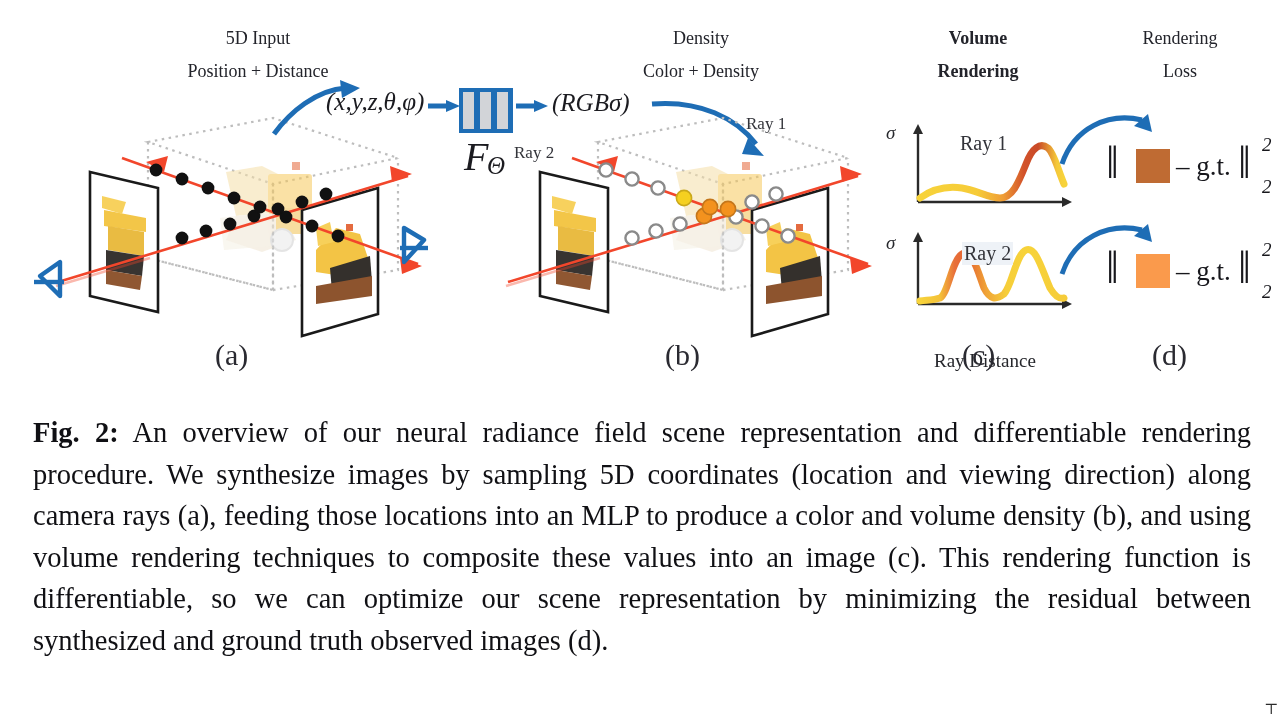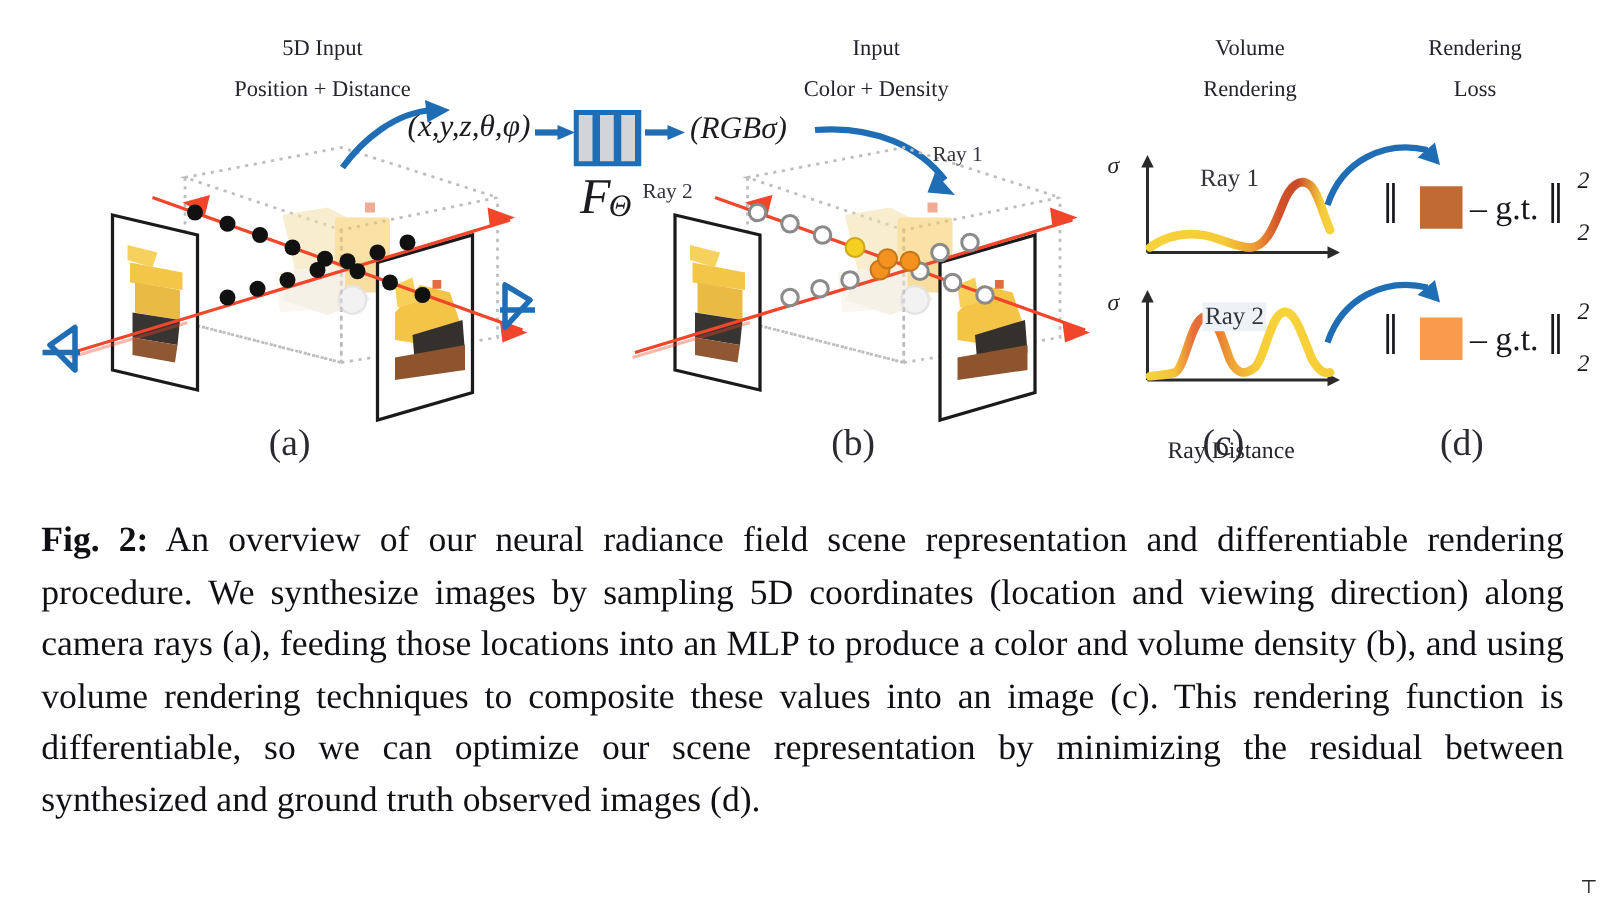--- a/index.html
+++ b/index.html
@@ -26,24 +26,24 @@
 </head>
 <body>
 
 <div class="fig">
 
   <div class="hdr" style="left:98px;top:22px;width:320px;">
     <span>5D Input</span>
     <span>Position + Distance</span>
   </div>
   <div class="hdr" style="left:546px;top:22px;width:310px;">
-    <span>Input</span>
+    <span>Density</span>
     <span>Color + Density</span>
   </div>
-  <div class="hdr" style="left:902px;top:22px;width:196px;">
+  <div class="hdr" style="left:880px;top:22px;width:196px;font-weight:bold;">
     <span>Volume</span>
     <span>Rendering</span>
   </div>
   <div class="hdr" style="left:1082px;top:22px;width:196px;">
     <span>Rendering</span>
     <span>Loss</span>
   </div>
 
   <svg style="position:absolute;left:30px;top:100px;width:400px;height:250px;" viewBox="0 0 400 250">
 

